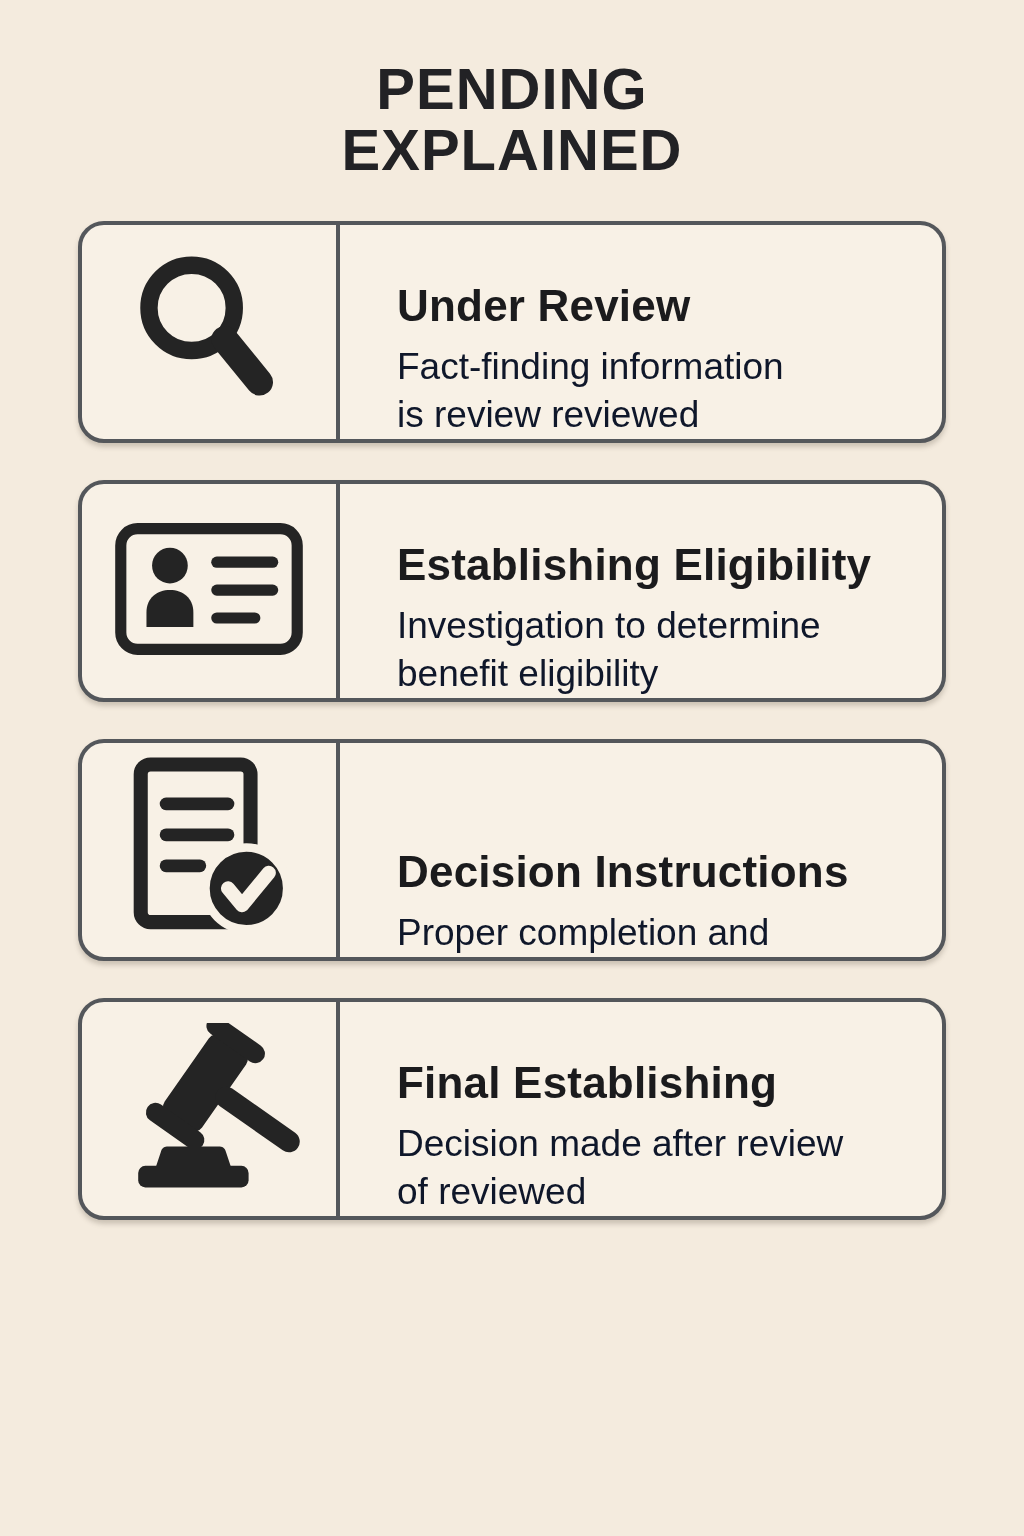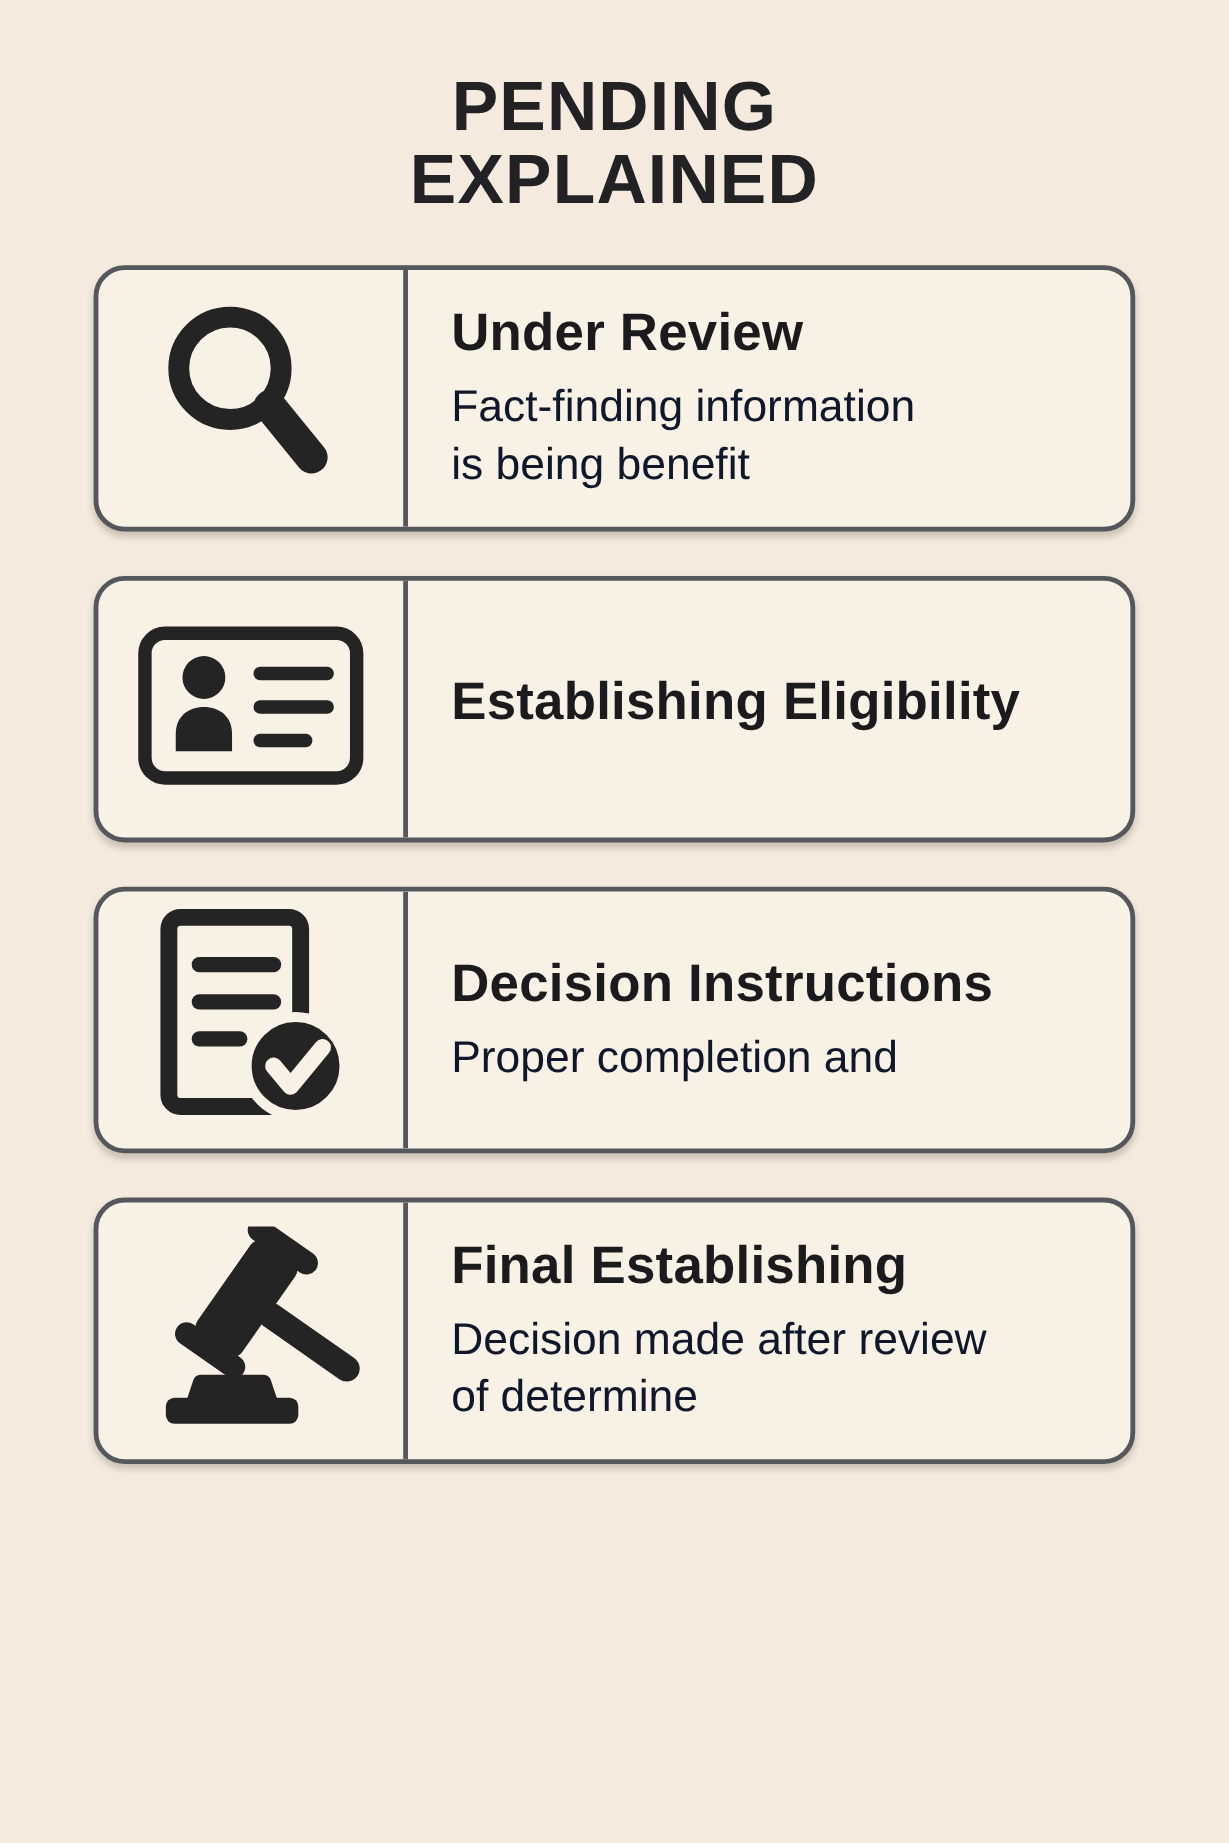--- a/index.html
+++ b/index.html
@@ -43,22 +43,22 @@
     flex: none;
     border-right: 4px solid #54575b;
     display: flex;
     align-items: center;
     justify-content: center;
   }
   .text-cell {
     flex: 1;
     display: flex;
     flex-direction: column;
-    justify-content: center;
-    padding-left: 36px;
+    justify-content: flex-end;
+    padding-left: 57px;
     padding-right: 20px;
   }
   .card-heading {
     font-size: 44px;
     font-weight: 700;
     color: #1b1b1d;
     margin-bottom: 12px;
     letter-spacing: 0.2px;
   }
   .card-desc {
@@ -89,40 +89,44 @@
         <svg width="158" height="162" viewBox="0 0 100 100">
           <circle class="stroke" cx="39" cy="36" r="27" stroke-width="11"></circle>
           <path class="stroke" d="M60 56 L82 83" stroke-width="17" stroke-linecap="round"></path>
         </svg>
       </span>
     </div>
     <div class="text-cell">
       <div class="card-heading">Under Review</div>
       <div class="card-desc">
         <span>Fact-finding information</span>
-        <span>is being benefit</span>
+        <span>is review reviewed</span>
       </div>
     </div>
   </div>
 
   <div class="card">
     <div class="icon-cell">
       <span>
         <svg width="190" height="134" viewBox="0 0 170 120">
           <rect class="stroke" x="6" y="6" width="158" height="108" rx="15" stroke-width="10"></rect>
           <circle class="fill" cx="50" cy="39" r="16"></circle>
           <path class="fill" d="M29 94 v-13 c0-13 9.5-20 21-20 s21 7 21 20 v13 z"></path>
           <line class="stroke" x1="92" y1="36" x2="142" y2="36" stroke-width="10" stroke-linecap="round"></line>
           <line class="stroke" x1="92" y1="61" x2="142" y2="61" stroke-width="10" stroke-linecap="round"></line>
           <line class="stroke" x1="92" y1="86" x2="126" y2="86" stroke-width="10" stroke-linecap="round"></line>
         </svg>
       </span>
     </div>
     <div class="text-cell">
       <div class="card-heading">Establishing Eligibility</div>
+      <div class="card-desc">
+        <span>Investigation to determine</span>
+        <span>benefit eligibility</span>
+      </div>
     </div>
   </div>
 
   <div class="card">
     <div class="icon-cell">
       <span>
         <svg width="162" height="183" viewBox="0 0 115 130">
           <rect class="stroke" x="9" y="6" width="78" height="112" rx="7" stroke-width="10"></rect>
           <line class="stroke" x1="27" y1="34" x2="71" y2="34" stroke-width="9" stroke-linecap="round"></line>
           <line class="stroke" x1="27" y1="56" x2="71" y2="56" stroke-width="9" stroke-linecap="round"></line>
@@ -152,18 +156,18 @@
           </g>
           <path class="fill" d="M30 122 l5 -15 c1 -3 3 -4 6 -4 h42 c3 0 5 1 6 4 l5 15 z"></path>
           <rect class="fill" x="16" y="119" width="92" height="18" rx="6"></rect>
         </svg>
       </span>
     </div>
     <div class="text-cell">
       <div class="card-heading">Final Establishing</div>
       <div class="card-desc">
         <span>Decision made after review</span>
-        <span>of determine</span>
+        <span>of reviewed</span>
       </div>
     </div>
   </div>
 
 </div>
 
 </body></html>

